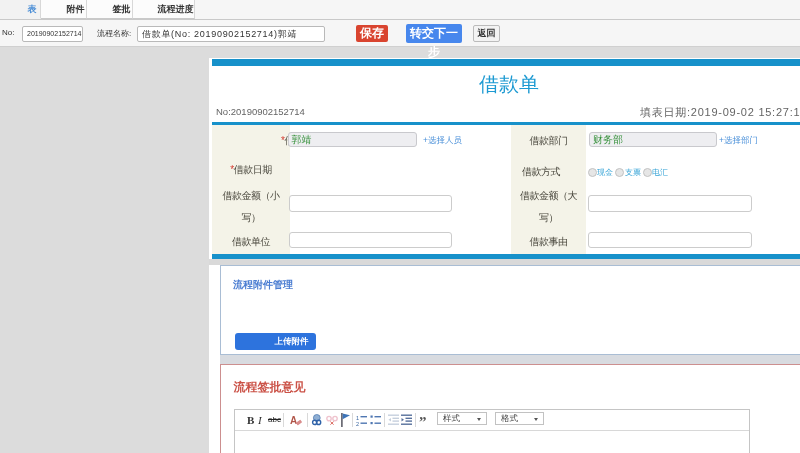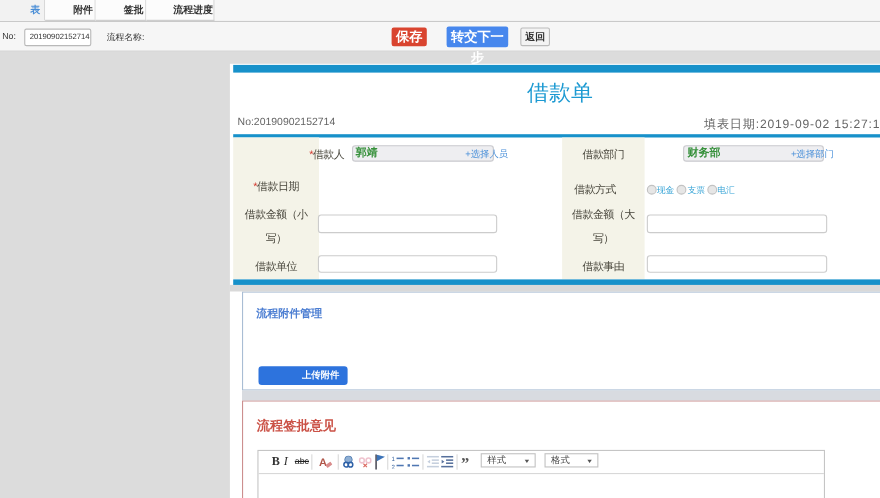--- a/index.html
+++ b/index.html
@@ -16,21 +16,21 @@
 .btn{position:absolute;box-sizing:border-box;text-align:center;font-size:12px;border-radius:2px;font-weight:bold;}
 
 #panel{left:209px;top:57.5px;width:591px;height:395.5px;background:#fff;overflow:hidden;}
 .bluebar{position:absolute;background:#1791ca;}
 #title{left:6px;top:13.5px;width:588px;text-align:center;font-size:20px;color:#1d9ad2;}
 .small{font-size:10px;color:#646464;white-space:nowrap;}
 .beige{position:absolute;background:#f4f3e8;}
 .flabel{position:absolute;font-size:10px;letter-spacing:-0.5px;color:#48463c;text-align:center;white-space:nowrap;}
 .red{color:#d43c31;}
 .finput{position:absolute;box-sizing:border-box;border:1px solid #ccc;border-radius:3px;background:#fff;font-size:10px;color:#333;padding-left:6px;}
-.dinput{position:absolute;box-sizing:border-box;border:1px solid #c9c9cd;border-radius:3px;background:#eeeef1;font-size:10px;font-weight:bold;color:#37913c;padding-left:3px;margin-left:32px;}
+.dinput{position:absolute;box-sizing:border-box;border:1px solid #c9c9cd;border-radius:3px;background:#eeeef1;font-size:10px;font-weight:normal;color:#37913c;padding-left:3px;}
 .link{position:absolute;font-size:8.5px;color:#4a90d9;white-space:nowrap;}
 .radio{position:absolute;width:7px;height:7px;border-radius:50%;background:#e6e6e6;border:1px solid #c2c2c2;box-sizing:content-box;}
 .rlabel{position:absolute;font-size:8px;color:#35a3d6;white-space:nowrap;}
 
 .fieldset{position:absolute;background:#fff;box-sizing:border-box;}
 #attbox{left:11px;top:207px;width:600px;height:90px;border:1px solid #a9bdd4;}
 #attbox h3{position:absolute;left:12px;top:12.5px;margin:0;font-size:10px;color:#4c7ed2;}
 #msgbox{position:absolute;left:12px;top:38.5px;width:557px;height:22px;background:#faf8e9;border:1px solid #dedccb;border-radius:2px;box-sizing:border-box;}
 #msgbox span{position:absolute;left:21px;top:5px;font-size:8.5px;color:#6b6257;}
 #upbtn{position:absolute;left:14px;top:67px;width:49px;height:17px;background:#2d73dd;border-radius:3px;color:#fff;font-size:8.5px;font-weight:bold;text-align:center;line-height:17px;padding-left:32px;}
@@ -51,20 +51,21 @@
 <div class="abs" id="tabstrip"></div>
 <div class="tab active" style="left:0;width:41px;">表单</div>
 <div class="tab" style="left:41px;width:46px;">附件</div>
 <div class="tab" style="left:87px;width:46px;">签批</div>
 <div class="tab" style="left:133px;width:62px;">流程进度</div>
 
 <div class="abs" id="toolbar">
   <div class="tlabel" style="left:2px;">No:</div>
   <div class="tinput" style="left:22px;width:61px;font-size:7px;">20190902152714</div>
   <div class="tlabel" style="left:97px;">流程名称:</div>
+  <div class="tinput" style="left:137px;width:188px;font-size:9px;letter-spacing:0.7px;">借款单(No: 20190902152714)郭靖</div>
   <div class="btn" style="left:356px;top:5px;width:32px;height:17px;line-height:17px;background:#d9442f;color:#fff;">保存</div>
   <div class="btn" style="left:406px;top:4px;width:56px;height:19px;line-height:19px;background:#4787ed;color:#fff;">转交下一步</div>
   <div class="btn" style="left:473px;top:5px;width:27px;height:17px;line-height:15px;background:#f3f3f3;border:1px solid #bbb;color:#333;font-size:9px;">返回</div>
 </div>
 
 <div class="abs" id="panel">
   <div class="bluebar" style="left:3px;top:1.5px;width:588px;height:7px;"></div>
   <div class="abs" id="title">借款单</div>
   <div class="abs small" style="left:7px;top:48.5px;font-size:9.5px;">No:20190902152714</div>
   <div class="abs small" style="left:431px;top:47.5px;font-size:11px;letter-spacing:0.75px;">填表日期:2019-09-02 15:27:14</div>

